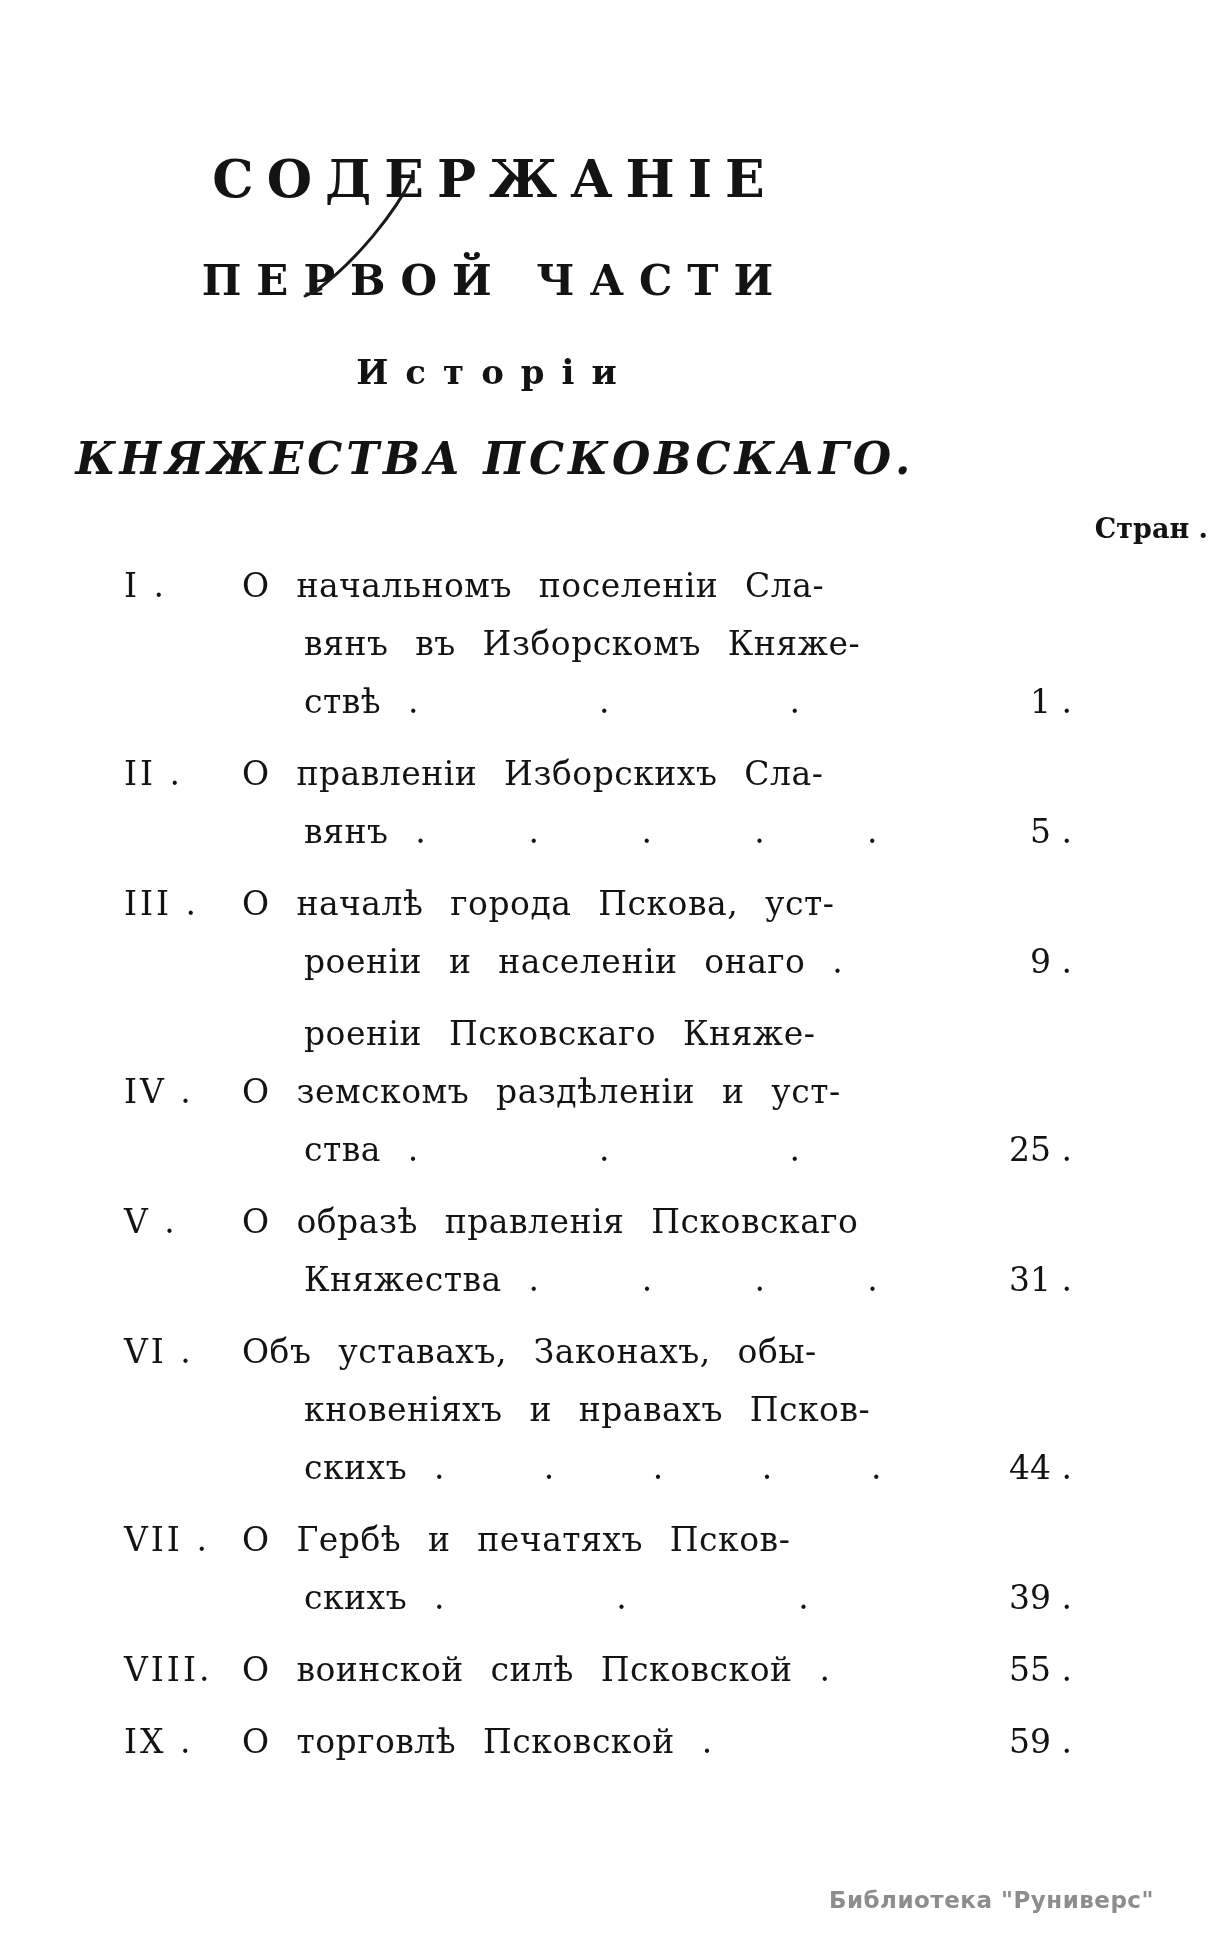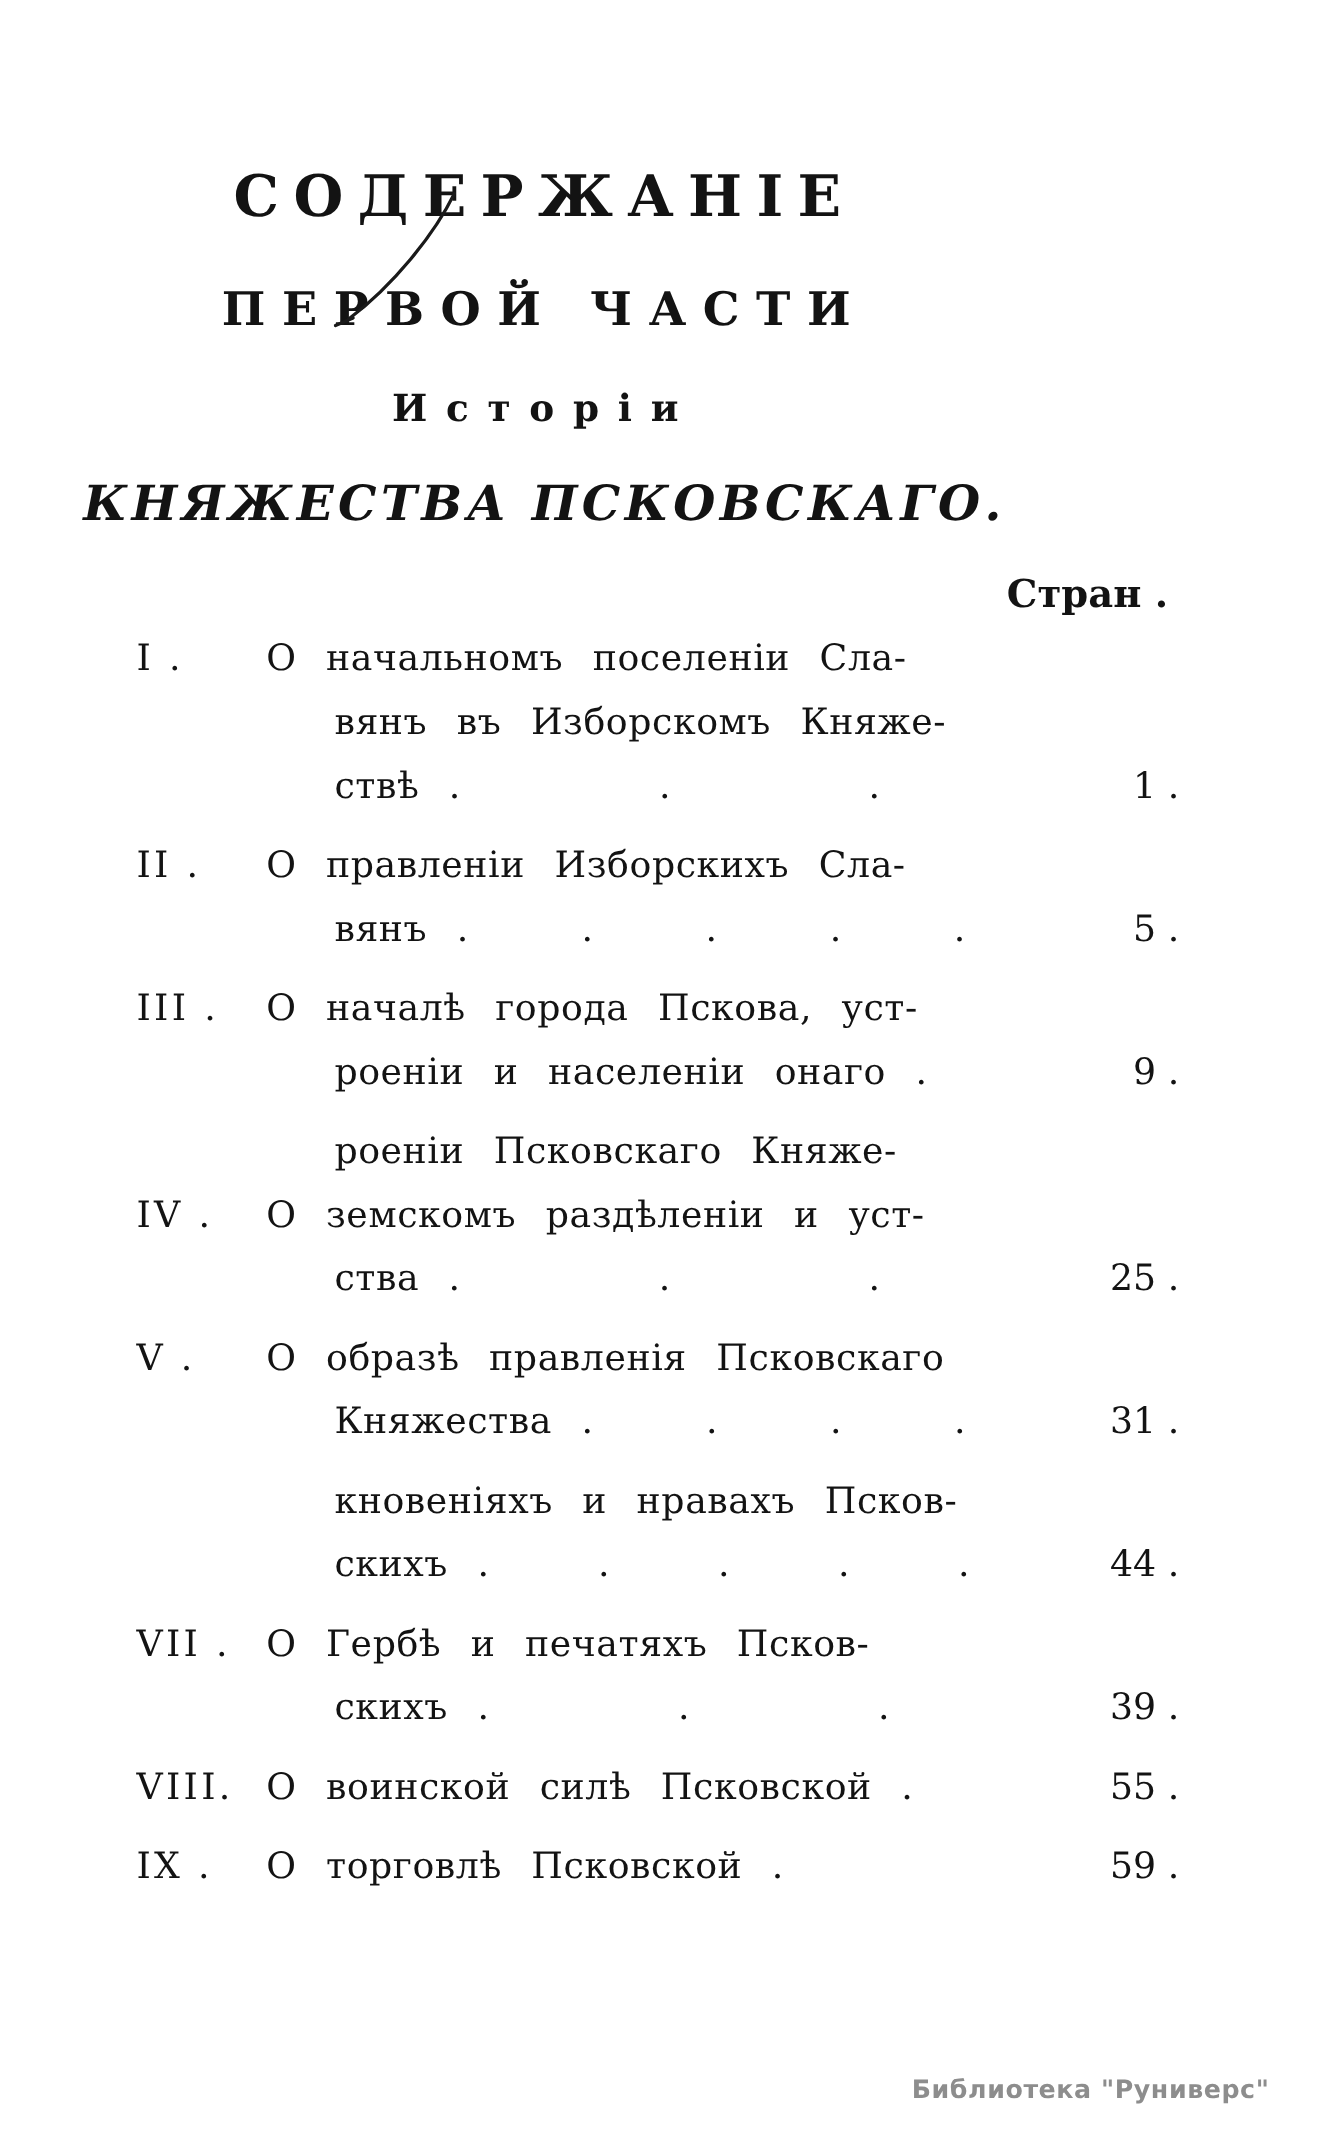--- a/index.html
+++ b/index.html
@@ -9,21 +9,21 @@
     background:#ffffff;
     overflow:hidden;
     font-family:"DejaVu Serif","Liberation Serif",serif;
     color:#131313;
   }
   .header{width:990px;text-align:center;padding-top:148px;}
   .title{font-size:52px;line-height:62px;font-weight:bold;letter-spacing:13px;margin:0;}
   .subtitle{font-size:42px;line-height:50px;font-weight:bold;letter-spacing:15px;margin:46px 0 0;}
   .series{font-size:34px;line-height:40px;font-weight:bold;letter-spacing:17px;margin:46px 0 0;}
   .work-title{font-size:44px;line-height:54px;font-weight:bold;font-style:italic;letter-spacing:4px;margin:40px 0 0;}
-  .stran{text-align:right;padding-right:146px;font-size:35px;line-height:34px;font-weight:bold;margin-top:38px;}
+  .stran{text-align:right;font-size:27px;line-height:34px;font-weight:bold;margin-top:26px;}
   .toc{margin:20px 136px 0 124px;}
   .toc-entry{margin-bottom:14px;}
   .toc-line{display:flex;align-items:baseline;height:58px;font-size:33px;}
   .num{flex:0 0 118px;letter-spacing:3px;}
   .txt{white-space:nowrap;word-spacing:0.48em;letter-spacing:0.5px;text-align:center;}
   .txt.cont{padding-left:62px;}
   .leader{flex:1;display:flex;justify-content:space-evenly;align-items:baseline;}
   .pagenum{flex:0 0 92px;text-align:right;white-space:nowrap;}
   .watermark{
     position:absolute;right:54px;bottom:26px;
@@ -144,20 +144,26 @@
           <span class="leader">
             <span>.</span>
             <span>.</span>
             <span>.</span>
           </span>
           <span class="pagenum">31 .</span>
         </div>
       </div>
       <div class="toc-entry">
         <div class="toc-line">
+          <span class="num">VI .</span>
+          <span class="txt">Объ уставахъ, Законахъ, обы-</span>
+          <span class="leader"></span>
+          <span class="pagenum"></span>
+        </div>
+        <div class="toc-line">
           <span class="num"></span>
           <span class="txt cont">кновеніяхъ и нравахъ Псков-</span>
           <span class="leader"></span>
           <span class="pagenum"></span>
         </div>
         <div class="toc-line">
           <span class="num"></span>
           <span class="txt cont">скихъ .</span>
           <span class="leader">
             <span>.</span>

